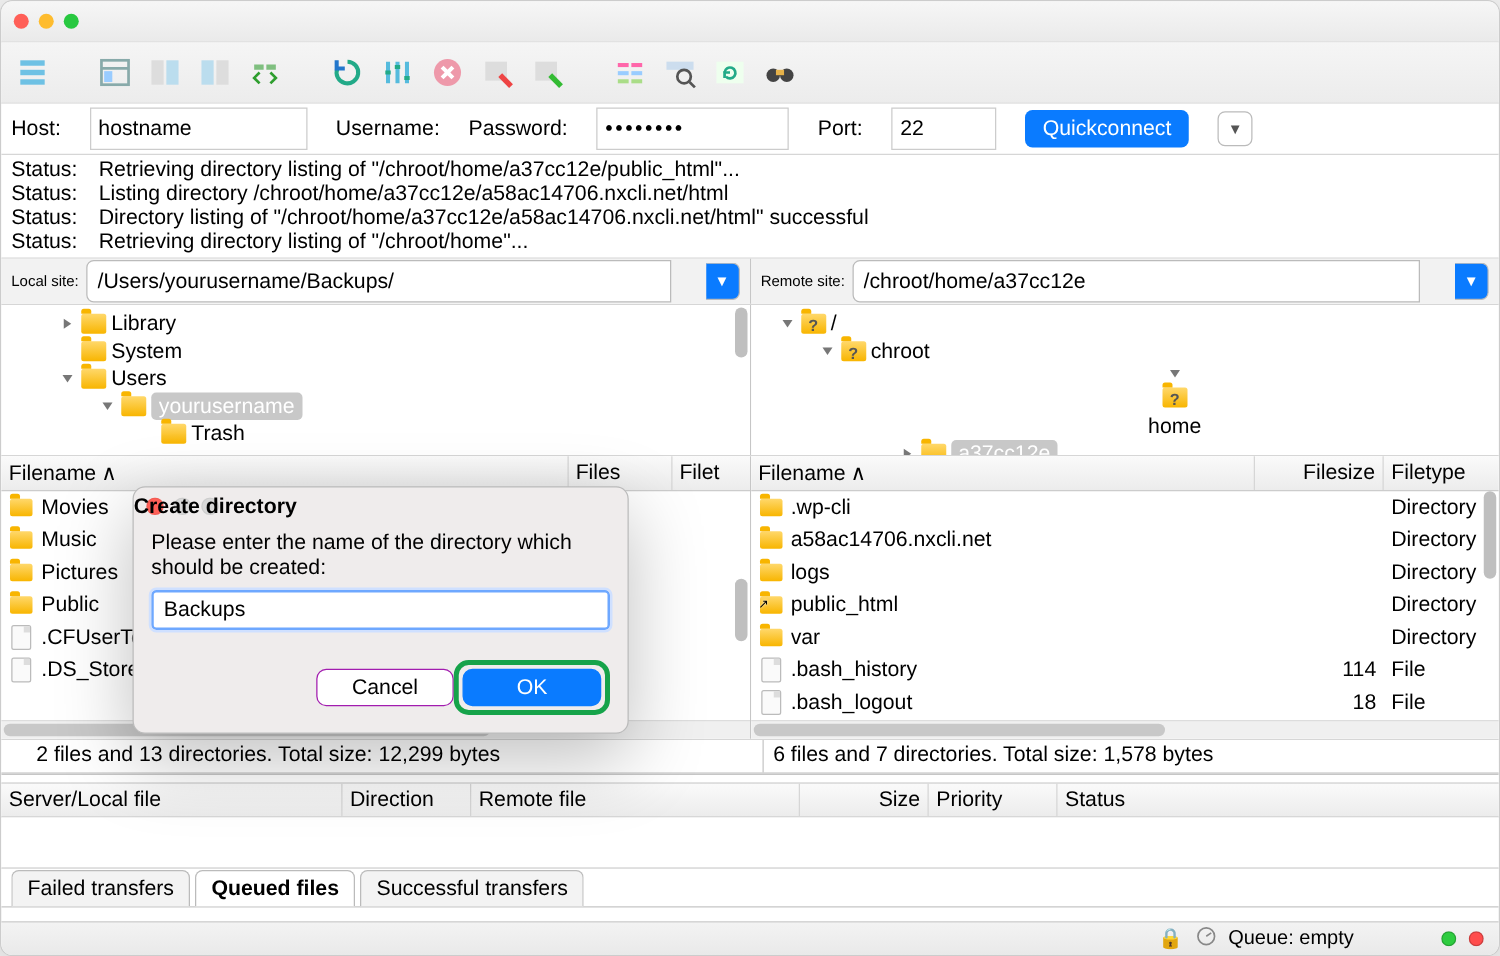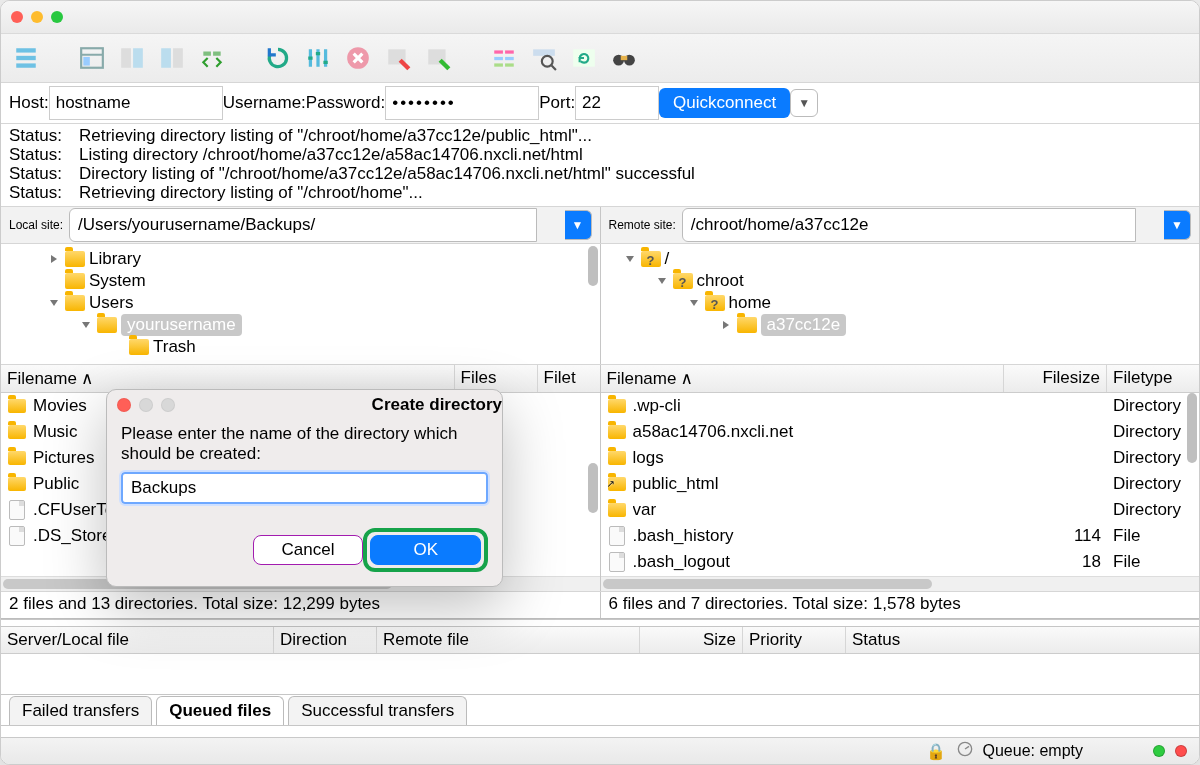--- a/index.html
+++ b/index.html
@@ -21,21 +21,21 @@
   
   .titlebar { height: 32px; background: linear-gradient(#f6f6f6,#eaeaea); display:flex; align-items:center; padding:0 10px; gap:8px; border-bottom:1px solid #dadada;}
   .tl-dot { width:12px;height:12px;border-radius:50%; }
   .tl-red{background:#ff5f57;} .tl-yel{background:#febc2e;} .tl-grn{background:#28c840;}
   
   .toolbar { height:48px; background:linear-gradient(#f5f5f5,#ececec); display:flex; align-items:center; gap:6px; padding:0 8px; border-bottom:1px solid #d6d6d6;}
   .tbtn { width:34px;height:30px; display:inline-flex;align-items:center;justify-content:center; }
   .tbtn svg{width:26px;height:26px;}
   .tsep { width:20px; }
   
-  .connectbar { height:40px; display:flex; align-items:center; gap:0; padding:0 8px; border-bottom:1px solid #d6d6d6; background:#fff;}
+  .connectbar { height:40px; display:flex; align-items:center; gap:23px; padding:0 8px; border-bottom:1px solid #d6d6d6; background:#fff;}
   .connectbar label{font-size:17px;}
   .connectbar input{height:28px; border:1px solid #ccc; border-radius:0; padding:2px 6px; font-size:17px; background:#fff;}
   .qc-btn{background:#0a7bff;color:#fff;border:none;border-radius:6px;height:30px;padding:0 14px;font-size:17px;}
   .qc-menu{width:26px;height:26px;border:1px solid #bbb;border-radius:6px;display:inline-flex;align-items:center;justify-content:center;}
   
   .log{height:78px; overflow:hidden; font-size:17px; padding:2px 8px; line-height:19px; border-bottom:1px solid #d6d6d6; background:#fff;}
   .log .row{display:flex;}
   .log .cat{width:70px;}
   
   .sites{display:flex; height:36px; border-bottom:1px solid #d6d6d6;}
@@ -71,37 +71,37 @@
   .fileicon{width:20px;height:20px;display:inline-flex;align-items:center;justify-content:center;}
   .file-glyph{width:14px;height:18px;border:1px solid #bbb;border-radius:2px;background:#fafafa;position:relative;}
   .file-glyph::after{content:"";position:absolute;top:0;right:0;width:5px;height:5px;background:#ddd;}
   .folder.sm{width:18px;height:14px;}
   .link-overlay{position:absolute;left:0;bottom:-2px;font-size:10px;text-shadow:0 0 2px #fff;}
   .hscroll{height:14px;background:#f0f0f0;position:relative;border-top:1px solid #ddd;}
   .hscroll .thumb{position:absolute;left:2px;top:2px;height:10px;background:#c8c8c8;border-radius:5px;}
   
   .summaries{display:flex; height:26px; font-size:17px; border-bottom:1px solid #bdbdbd; background:#fff;}
   .sumhalf{flex:1; padding:2px 8px;}
-  .sumhalf.left{border-right:1px solid #c6c6c6;}
+  .sumhalf.left{border-right:1px solid #c6c6c6;margin-left:20px;}
   
   .transfers-head{display:flex; font-size:17px; background:linear-gradient(#fafafa,#ececec); height:26px; border-bottom:1px solid #ccc;}
   .transfers-head .col{padding:3px 6px;border-right:1px solid #d6d6d6;}
   .transfers-body{height:40px;background:#fff;border-bottom:1px solid #c6c6c6;}
   
   .tabs{display:flex; height:30px; align-items:flex-end; padding:0 8px; background:#fff; border-bottom:1px solid #c6c6c6;}
   .tab{padding:4px 12px; border:1px solid #bbb; border-bottom:none; background:#f3f3f3; border-radius:6px 6px 0 0; font-size:17px; margin-right:4px;}
   .tab.active{font-weight:600;background:#fff;}
   
   .statusbar{position:absolute;left:0;right:0;bottom:0;height:26px;display:flex;align-items:center;justify-content:flex-end;gap:10px;padding:0 12px;background:linear-gradient(#f3f3f3,#e9e9e9);border-top:1px solid #c9c9c9;font-size:16px;}
   .led{width:10px;height:10px;border-radius:50%;border:1px solid rgba(0,0,0,.2);}
   .led.g{background:#2ecc40;} .led.r{background:#ff4d4d;}
   
   .dialog{position:absolute;left:105px;top:388px;width:395px;background:#efecec;border:1px solid #bbb;border-radius:10px;box-shadow:0 20px 60px rgba(0,0,0,.25);}
   .dialogbar{height:30px;display:flex;align-items:center;padding:0 10px;gap:8px;position:relative;}
-  .dialogbar .title{position:absolute;left:0;right:0;text-align:right;font-weight:600;font-size:17px;}
+  .dialogbar .title{position:absolute;left:0;right:0;text-align:left;font-weight:600;font-size:17px;}
   .ddot{width:12px;height:12px;border-radius:50%;border:1px solid rgba(0,0,0,.05);}
   .ddot.red{background:#ff5f57;} .ddot.grey{background:#d8d8d8;}
   .dialog .body{padding:4px 14px 14px;font-size:17px;}
   .dialog .txtfield{width:100%;box-sizing:border-box;border:2px solid #6ea8ff;outline:2px solid #cfe0ff;border-radius:4px;height:32px;padding:2px 8px;font-size:17px;margin-top:8px;}
   .dialog .btns{display:flex;justify-content:flex-end;align-items:center;gap:0;margin-top:24px;}
   .btn{height:30px;border-radius:8px;font-size:17px;padding:0 28px;border:1px solid #a21caf;background:#fff;}
   .btn.primary{background:#0a7bff;color:#fff;border:1px solid #0a7bff;}
   .halo{border:4px solid #16a34a;border-radius:12px;padding:3px;}
   .chev{color:#fff;font-size:12px;}
   .chev.dark{color:#555;}
@@ -330,21 +330,21 @@
           </div>
           <div class="node" style="padding-left: 48px;">
             <span class="disclosure">
               <svg viewBox="0 0 10 10">
                 <path d="M1 2l4 6 4-6z" fill="#777"></path>
               </svg>
             </span>
             <span class="folder q"></span>
             <span>chroot</span>
           </div>
-          <div class="node" style="padding-left: 80px;">
+          <div class="node" style="padding-left: 80px; flex-direction: column;">
             <span class="disclosure">
               <svg viewBox="0 0 10 10">
                 <path d="M1 2l4 6 4-6z" fill="#777"></path>
               </svg>
             </span>
             <span class="folder q"></span>
             <span>home</span>
           </div>
           <div class="node" style="padding-left: 112px;">
             <span class="disclosure">

